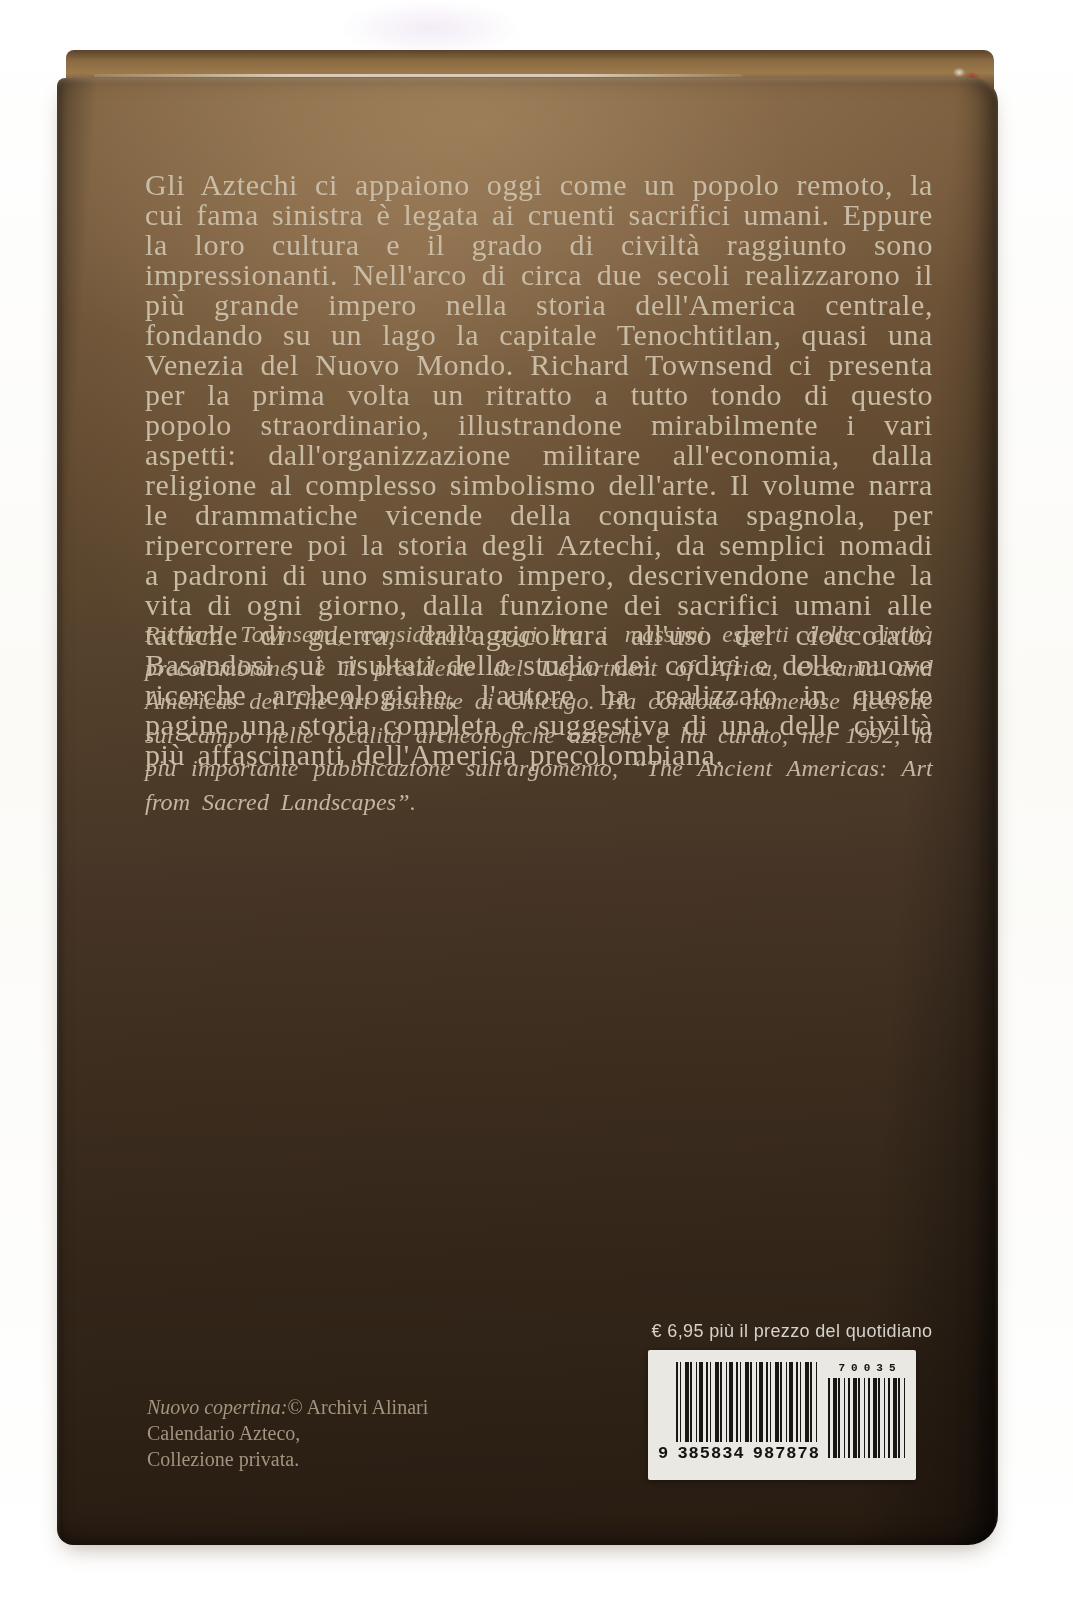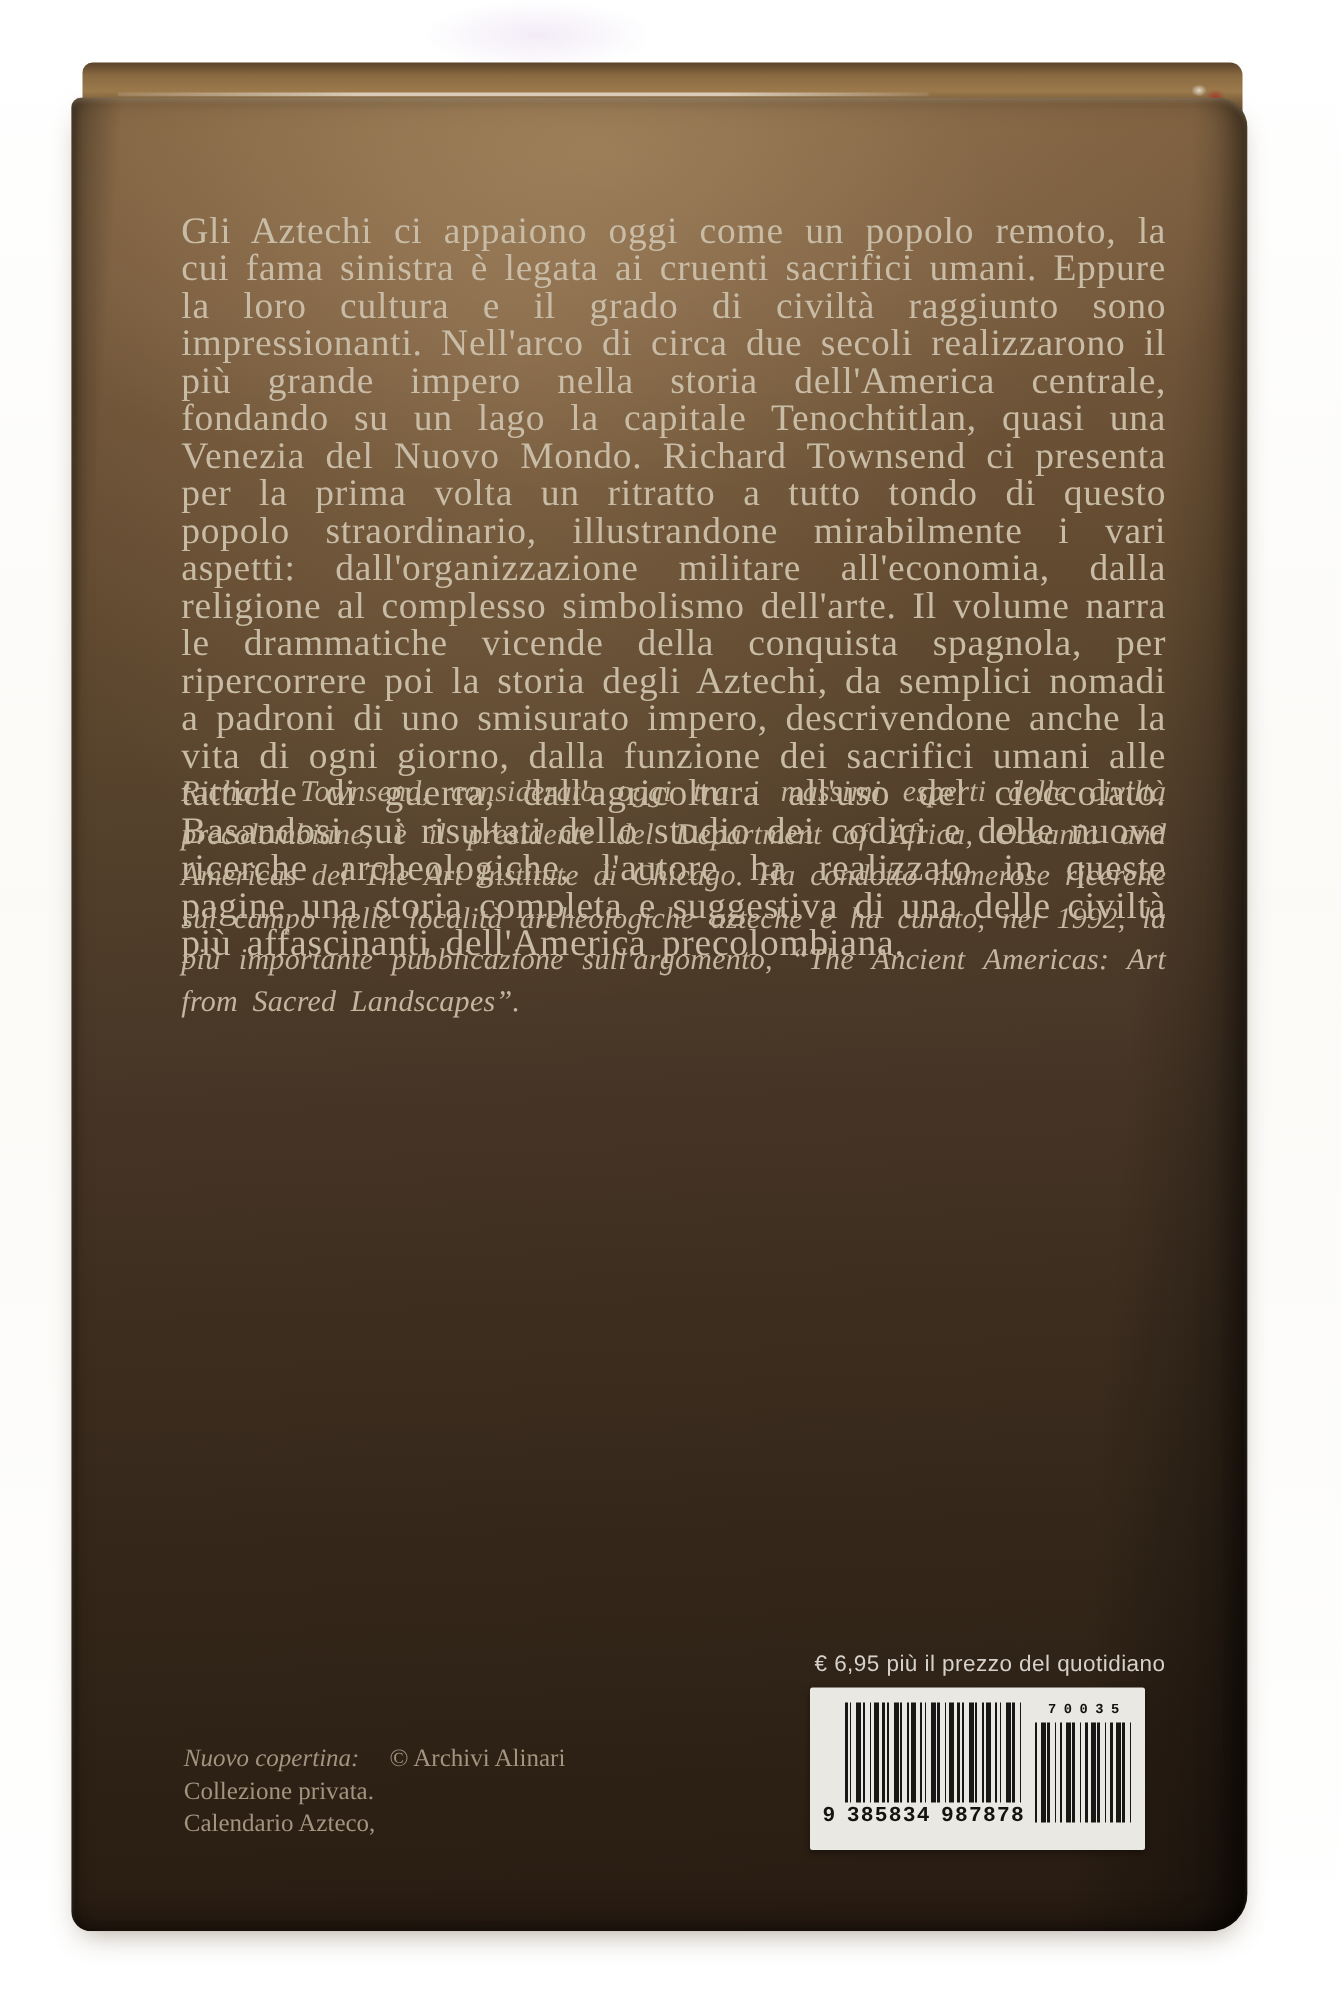--- a/index.html
+++ b/index.html
@@ -52,21 +52,21 @@
   .bio{
     position:absolute;left:88px;top:540px;width:788px;margin:0;
     font-style:italic;font-size:24px;line-height:33.5px;color:#c3b59e;
     text-align:justify;letter-spacing:.01em;word-spacing:.22em;
   }
   .credits{
     position:absolute;left:90px;top:1316px;margin:0;
     font-size:20px;line-height:26px;color:#a3947f;
   }
   .credits .lab{font-style:italic;}
-  .credits .val{margin-left:24px;}
+  .credits .val{margin-left:0;}
   .price{
     position:absolute;left:582px;top:1242px;width:306px;margin:0;text-align:center;
     font-family:"Liberation Sans","DejaVu Sans",sans-serif;
     font-size:18px;line-height:22px;color:#d6d2cb;letter-spacing:.02em;
   }
   .barcode-label{
     position:absolute;left:591px;top:1272px;width:268px;height:130px;
     background:#eae8e3;border-radius:2px;box-shadow:0 2px 6px rgba(0,0,0,.35);
   }
   .ean{position:absolute;left:10px;top:12px;width:162px;height:106px;}
@@ -113,22 +113,22 @@
   <div class="book">
 
     <p class="blurb">Gli Aztechi ci appaiono oggi come un popolo remoto, la cui fama sinistra è legata ai cruenti sacrifici umani. Eppure la loro cultura e il grado di civiltà raggiunto sono impressionanti. Nell'arco di circa due secoli realizzarono il più grande impero nella storia dell'America centrale, fondando su un lago la capitale Tenochtitlan, quasi una Venezia del Nuovo Mondo. Richard Townsend ci presenta per la prima volta un ritratto a tutto tondo di questo popolo straordinario, illustrandone mirabilmente i vari aspetti: dall'organizzazione militare all'economia, dalla religione al complesso simbolismo dell'arte. Il volume narra le drammatiche vicende della conquista spagnola, per ripercorrere poi la storia degli Aztechi, da semplici nomadi a padroni di uno smisurato impero, descrivendone anche la vita di ogni giorno, dalla funzione dei sacrifici umani alle tattiche di guerra, dall'agricoltura all'uso del cioccolato. Basandosi sui risultati dello studio dei codici e delle nuove ricerche archeologiche, l'autore ha realizzato in queste pagine una storia completa e suggestiva di una delle civiltà più affascinanti dell'America precolombiana.</p>
 
     <p class="bio">Richard Townsend, considerato oggi tra i massimi esperti delle civiltà precolombiane, è il presidente del Department of Africa, Oceania and Americas del The Art Institute di Chicago. Ha condotto numerose ricerche sul campo nelle località archeologiche azteche e ha curato, nel 1992, la più importante pubblicazione sull'argomento, “The Ancient Americas: Art from Sacred Landscapes”.</p>
 
     <div class="credits">
       <div>
         <span class="lab">Nuovo copertina:</span><span class="val">© Archivi Alinari</span>
       </div>
+      <div>Calendario Azteco,</div>
       <div>Collezione privata.</div>
-      <div>Calendario Azteco,</div>
     </div>
 
     <p class="price">€ 6,95 più il prezzo del quotidiano</p>
 
     <div class="barcode-label">
       <div class="ean">
         <div class="ean-bars"></div>
         <div class="ean-digits">
           <span>9</span>
           <span>385834</span>

